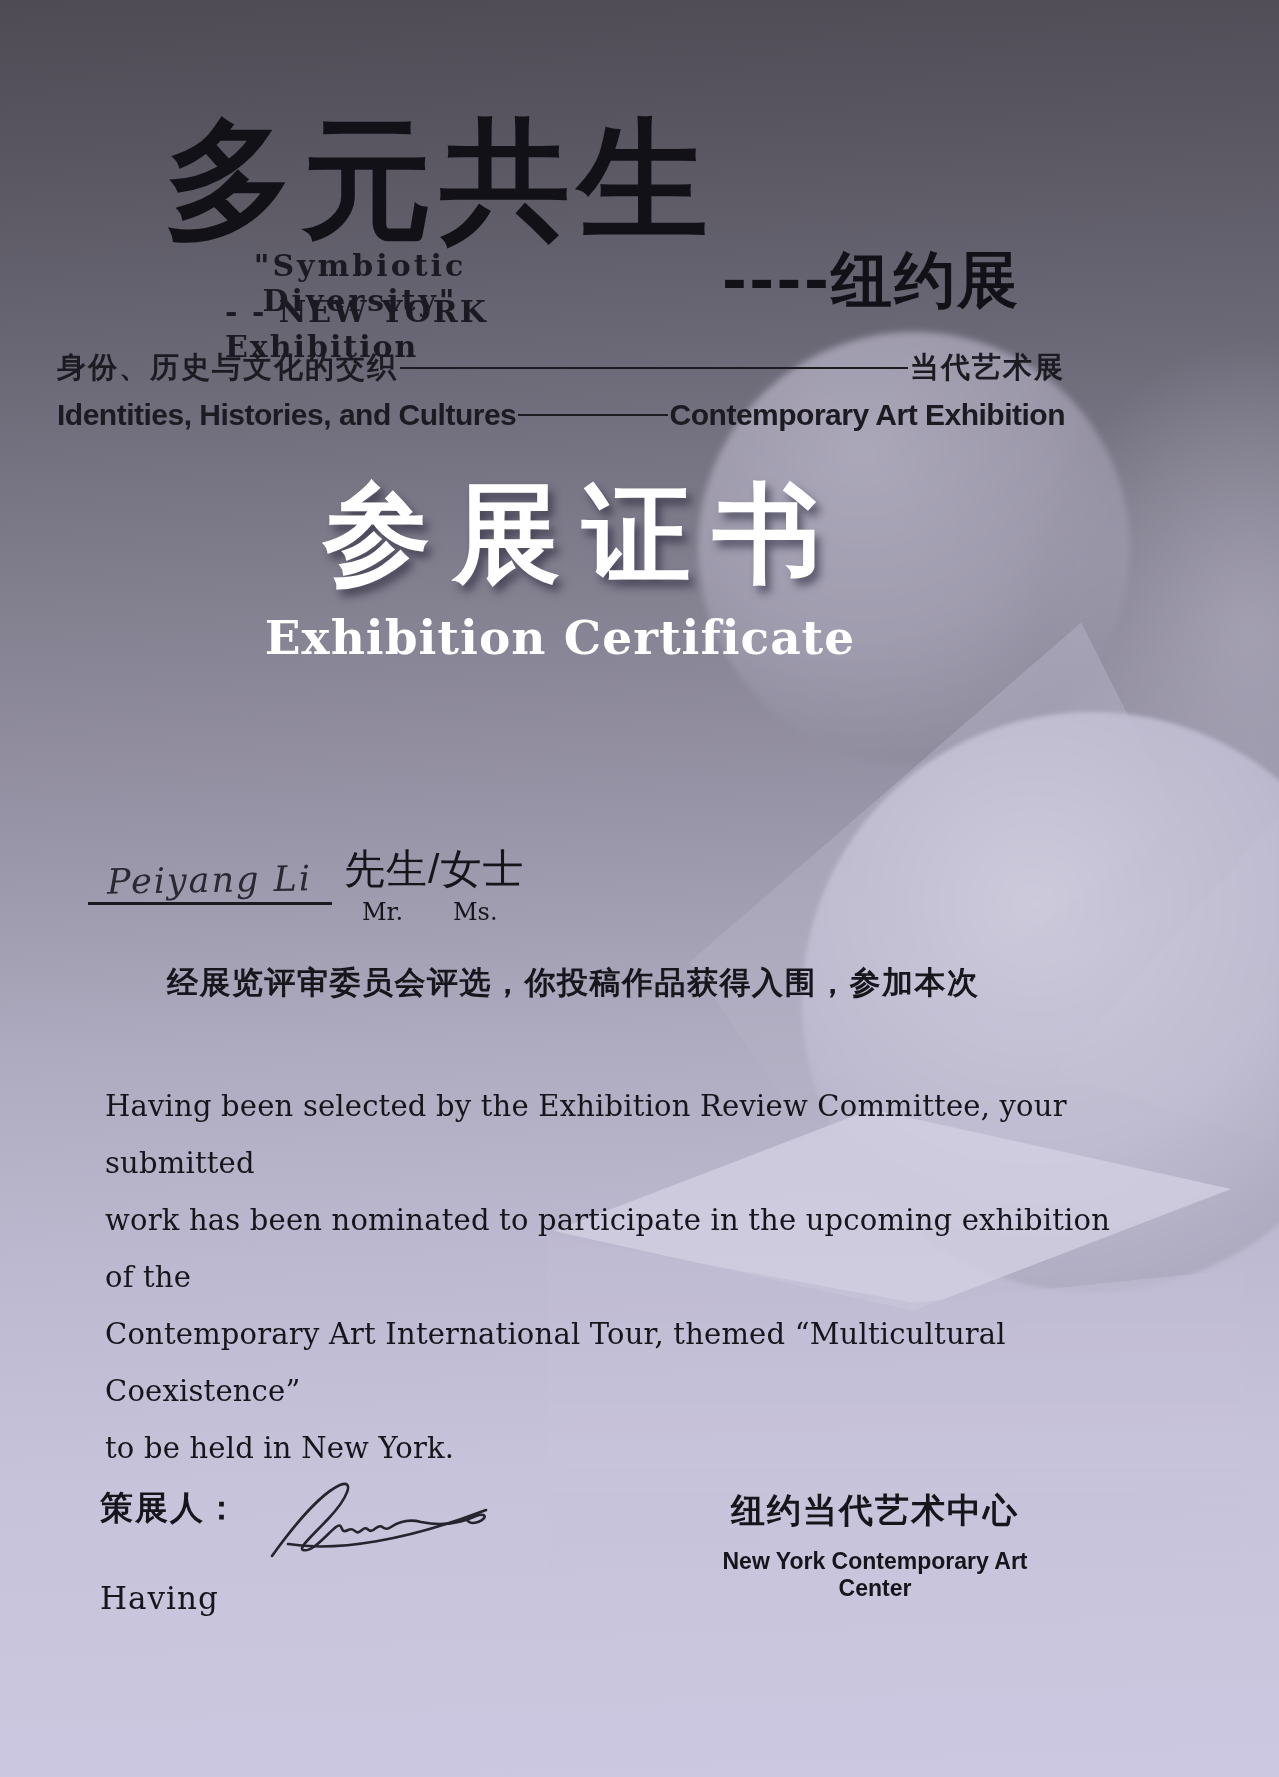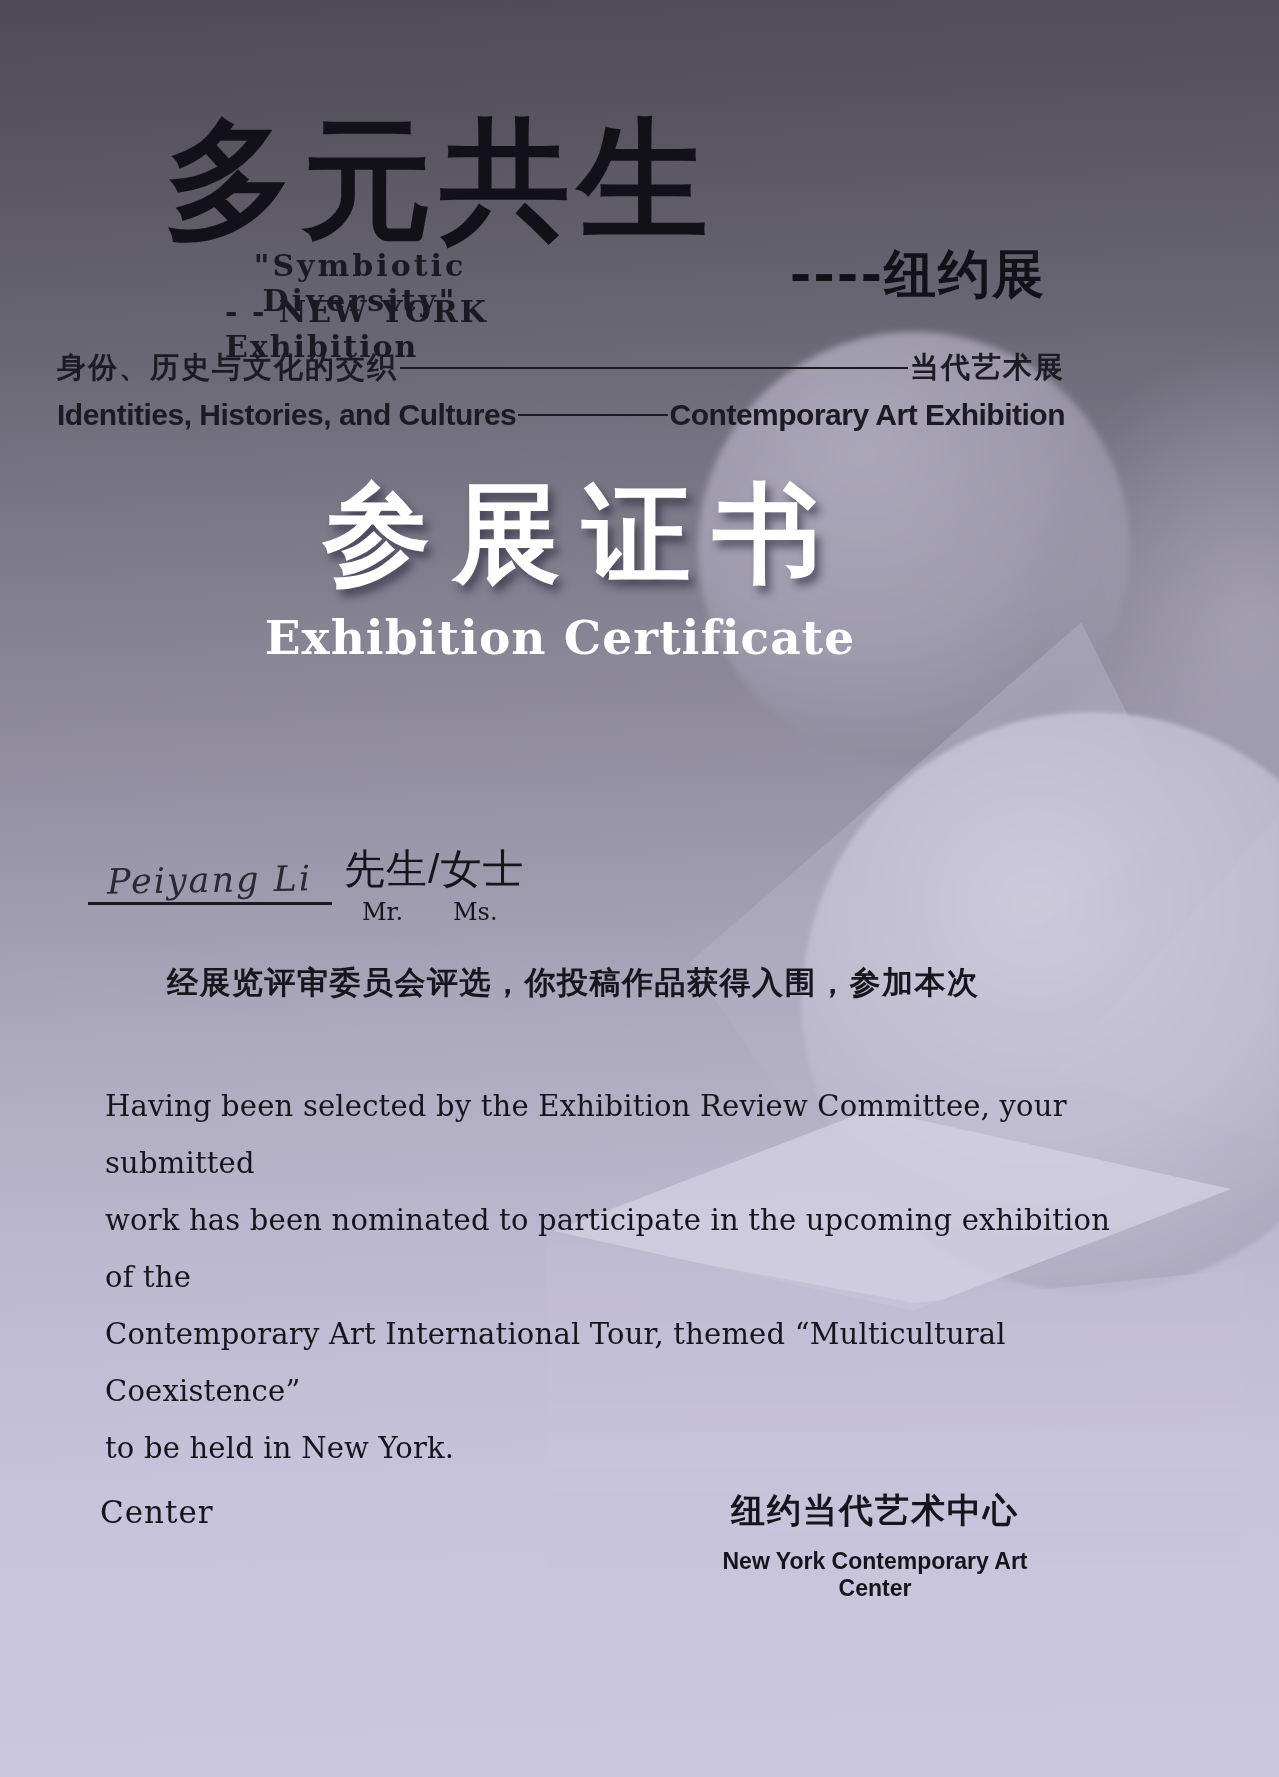--- a/index.html
+++ b/index.html
@@ -60,22 +60,22 @@
     left:150px;top:248px;width:420px;text-align:center;
     font-family:"DejaVu Serif",serif;font-size:30px;font-weight:600;letter-spacing:3px;
     color:#1b1a22;
   }
   .sub-ny{
     left:225px;top:294px;width:400px;text-align:left;
     font-family:"DejaVu Serif",serif;font-size:30px;font-weight:600;letter-spacing:2px;
     color:#1b1a22;
   }
   .title-right{
-    left:656px;top:240px;width:390px;text-align:right;
-    font-family:"DejaVu Serif",serif;font-size:52px;font-weight:700;letter-spacing:2px;
+    left:630px;top:240px;width:390px;text-align:right;
+    font-family:"DejaVu Serif",serif;font-size:61px;font-weight:700;letter-spacing:2px;
     color:#121118;
   }
   .strip{
     left:57px;width:1008px;display:flex;align-items:center;
     font-weight:700;color:#1c1b22;
   }
   .strip .rule{flex:1;height:2px;background:#1c1b22;margin:0 2px;}
   .strip-cn{top:348px;font-size:29px;letter-spacing:2px;}
   .strip-en{top:398px;font-size:30px;letter-spacing:-0.5px;}
   .cert-cn{
@@ -163,21 +163,30 @@
 
   <div class="txt para-cn">
     <div class="indent">经展览评审委员会评选，你投稿作品获得入围，参加本次</div>
   </div>
   <div class="txt para-en">Having been selected by the Exhibition Review Committee, your submitted
 work has been nominated to participate in the upcoming exhibition of the
 Contemporary Art International Tour, themed “Multicultural Coexistence”
 to be held in New York.</div>
 
   <div class="txt footer-left">
-    <div class="curator-en">Center</div>
+    <div class="curator-row">
+      <span class="curator-cn">策展人：</span>
+      <svg class="signature-svg" width="235" height="100" viewBox="0 0 235 100">
+        <g fill="none" stroke="#26242e" stroke-width="2.6" stroke-linecap="round">
+          <path d="M14 84 C34 56 62 22 82 13 C97 7 90 26 70 47 C55 63 40 76 45 78 C54 81 68 63 78 55 C86 49 81 63 90 58 C98 54 96 65 104 58 C111 52 109 64 118 56 C126 50 124 61 133 55 C142 49 152 47 163 50 C186 55 205 50 218 44 C228 40 230 46 220 50 C211 53 206 48 214 44"></path>
+          <path d="M30 72 C80 80 150 68 228 38"></path>
+        </g>
+      </svg>
+    </div>
+    <div class="curator-en">Having</div>
   </div>
 
   <div class="txt footer-right">
     <div class="org-cn">纽约当代艺术中心</div>
     <div class="org-en">New York Contemporary Art Center</div>
   </div>
 
 </div>
 
 </body></html>

